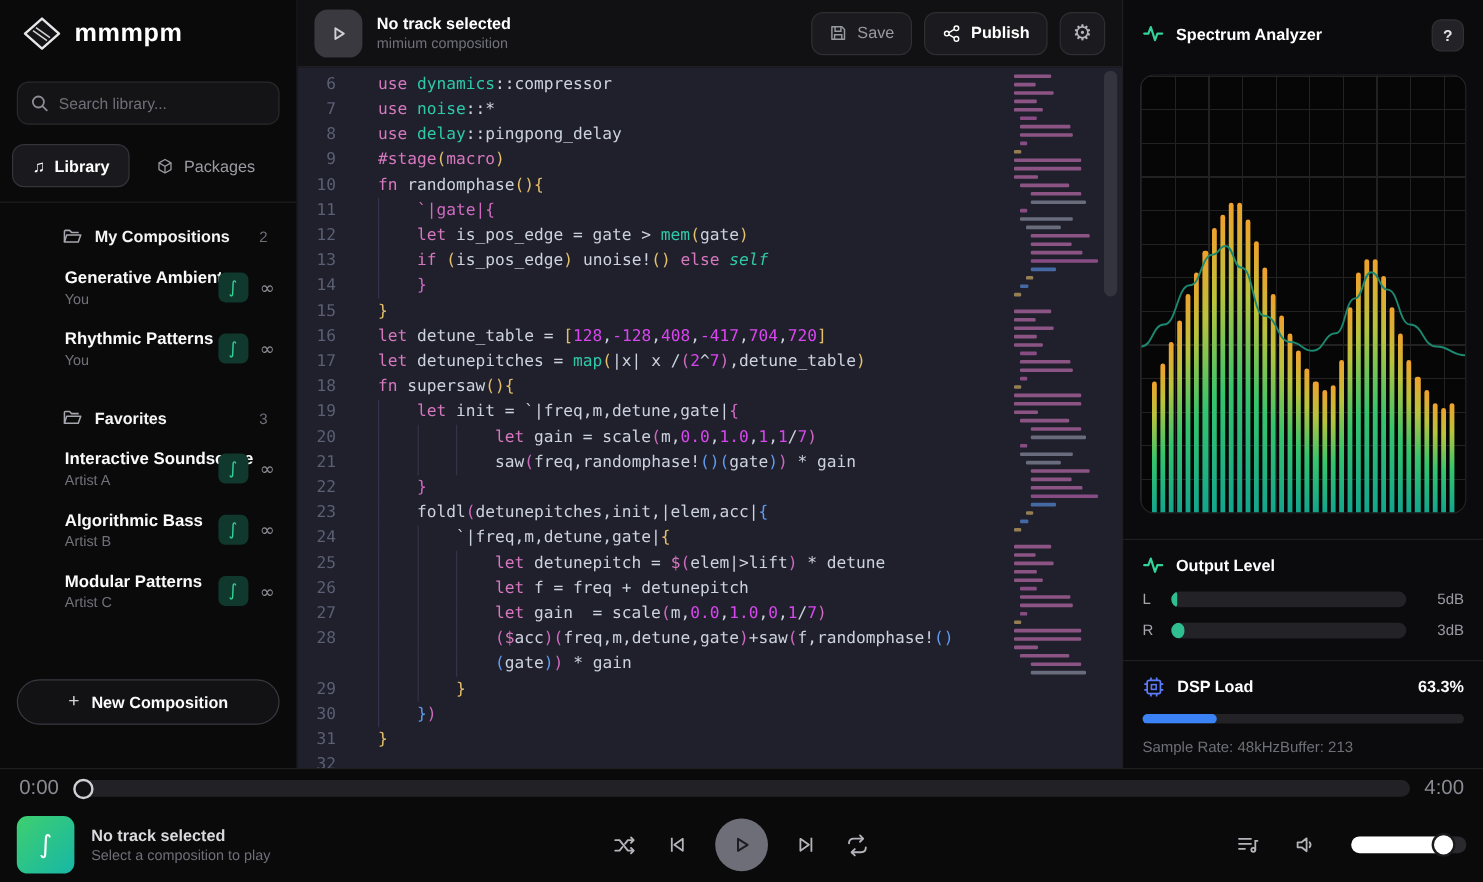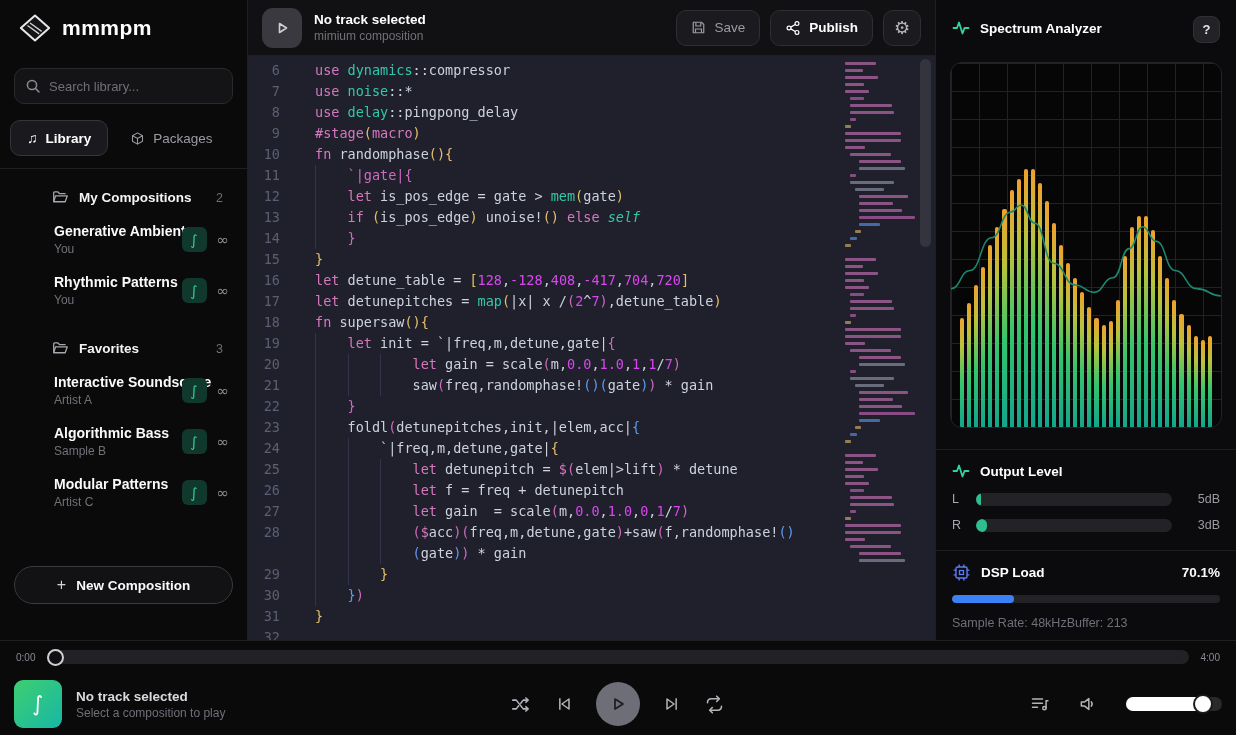--- a/index.html
+++ b/index.html
@@ -84,21 +84,21 @@
   .dsp-head { display:flex; align-items:center; gap:10px; }
   .dsp-title { font-size:13.5px; font-weight:bold; color:#fff; flex:1; }
   .dsp-val { font-size:13.5px; font-weight:bold; color:#fafafa; }
   .dsp-track { margin-top:13px; height:8px; border-radius:4px; background:#232327; overflow:hidden; }
   .dsp-fill { height:100%; border-radius:4px; background:#3b82f6; }
   .dsp-foot { display:flex; justify-content:flex-start; margin-top:13px; font-size:12.5px; color:#6f6f78; }
 
   
   .bottom { grid-column:1 / span 3; grid-row:3; background:#0a0a0b; border-top:1px solid #1f1f22; display:flex; flex-direction:column; }
   .timeline { height:32px; flex:none; display:flex; align-items:center; padding:0 16px; gap:12px; }
-  .tl-time { font-size:10px; color:#8b8b93; flex:none; }
+  .tl-time { font-size:17px; color:#8b8b93; flex:none; }
   .tl-track-wrap { flex:1; position:relative; height:17px; display:flex; align-items:center; cursor:pointer; }
   .tl-track { width:100%; height:14px; border-radius:7px; background:#222226; }
   .tl-knob { position:absolute; left:0; top:0; width:17px; height:17px; border-radius:50%; background:#101013; border:2px solid #cfcfd4; }
   .playerbar { flex:1; display:flex; align-items:center; padding:0 14px; }
   .pb-left { flex:1; display:flex; align-items:center; gap:14px; min-width:0; }
   .album { width:48px; height:48px; border-radius:9px; background:linear-gradient(135deg,#3ecf6f 0%,#17b7a6 100%); display:flex; align-items:center; justify-content:center; color:#fff; font-size:21px; font-family:"DejaVu Sans",sans-serif; flex:none; }
   .pb-title { font-size:13.5px; font-weight:bold; color:#d9d9de; }
   .pb-sub { font-size:12px; color:#6f6f78; margin-top:2px; }
   .pb-center { flex:none; display:flex; align-items:center; gap:22px; }
   .tbtn { background:none; border:none; cursor:pointer; display:flex; align-items:center; justify-content:center; padding:0; }
@@ -183,21 +183,21 @@
           <div class="si-text">
             <div class="si-title">Interactive Soundscape</div>
             <div class="si-artist">Artist A</div>
           </div>
           <div class="si-badge">∫</div>
           <div class="si-inf">∞</div>
         </div>
         <div class="side-item">
           <div class="si-text">
             <div class="si-title">Algorithmic Bass</div>
-            <div class="si-artist">Sample B</div>
+            <div class="si-artist">Artist B</div>
           </div>
           <div class="si-badge">∫</div>
           <div class="si-inf">∞</div>
         </div>
         <div class="side-item">
           <div class="si-text">
             <div class="si-title">Modular Patterns</div>
             <div class="si-artist">Artist C</div>
           </div>
           <div class="si-badge">∫</div>
@@ -432,21 +432,21 @@
     </div>
 
     <div class="rp-sec" style="margin-top:18px;">
       <div class="dsp-head">
         <svg width="19" height="19" viewBox="0 0 24 24" fill="none">
           <rect x="5" y="5" width="14" height="14" rx="2" stroke="#5c7cfa" stroke-width="1.8"></rect>
           <rect x="9.5" y="9.5" width="5" height="5" stroke="#5c7cfa" stroke-width="1.6"></rect>
           <path d="M9 2 V5 M15 2 V5 M9 19 V22 M15 19 V22 M2 9 H5 M2 15 H5 M19 9 H22 M19 15 H22" stroke="#5c7cfa" stroke-width="1.8"></path>
         </svg>
         <div class="dsp-title">DSP Load</div>
-        <div class="dsp-val">70.1%</div>
+        <div class="dsp-val">63.3%</div>
       </div>
       <div class="dsp-track">
         <div class="dsp-fill" style="width: 23%;"></div>
       </div>
       <div class="dsp-foot">
         <span>Sample Rate: 48kHz</span>
         <span>Buffer: 213</span>
       </div>
     </div>
   </aside>

